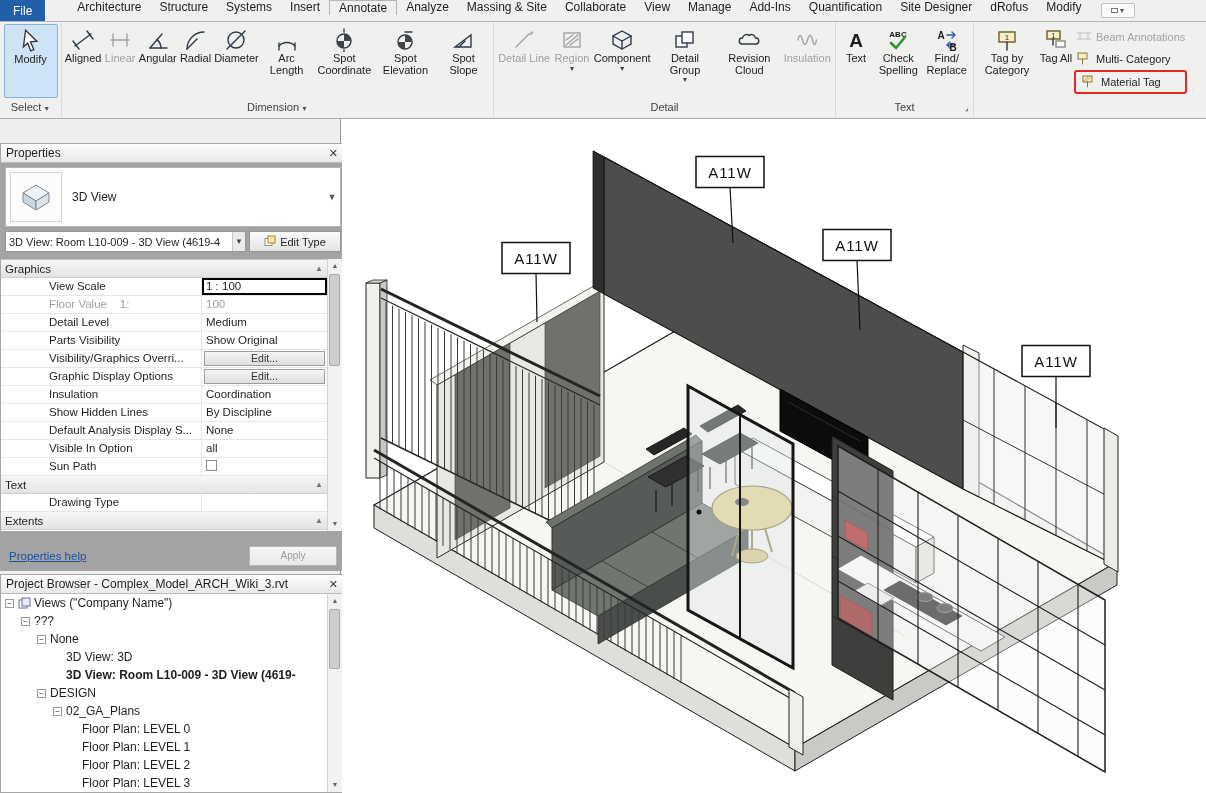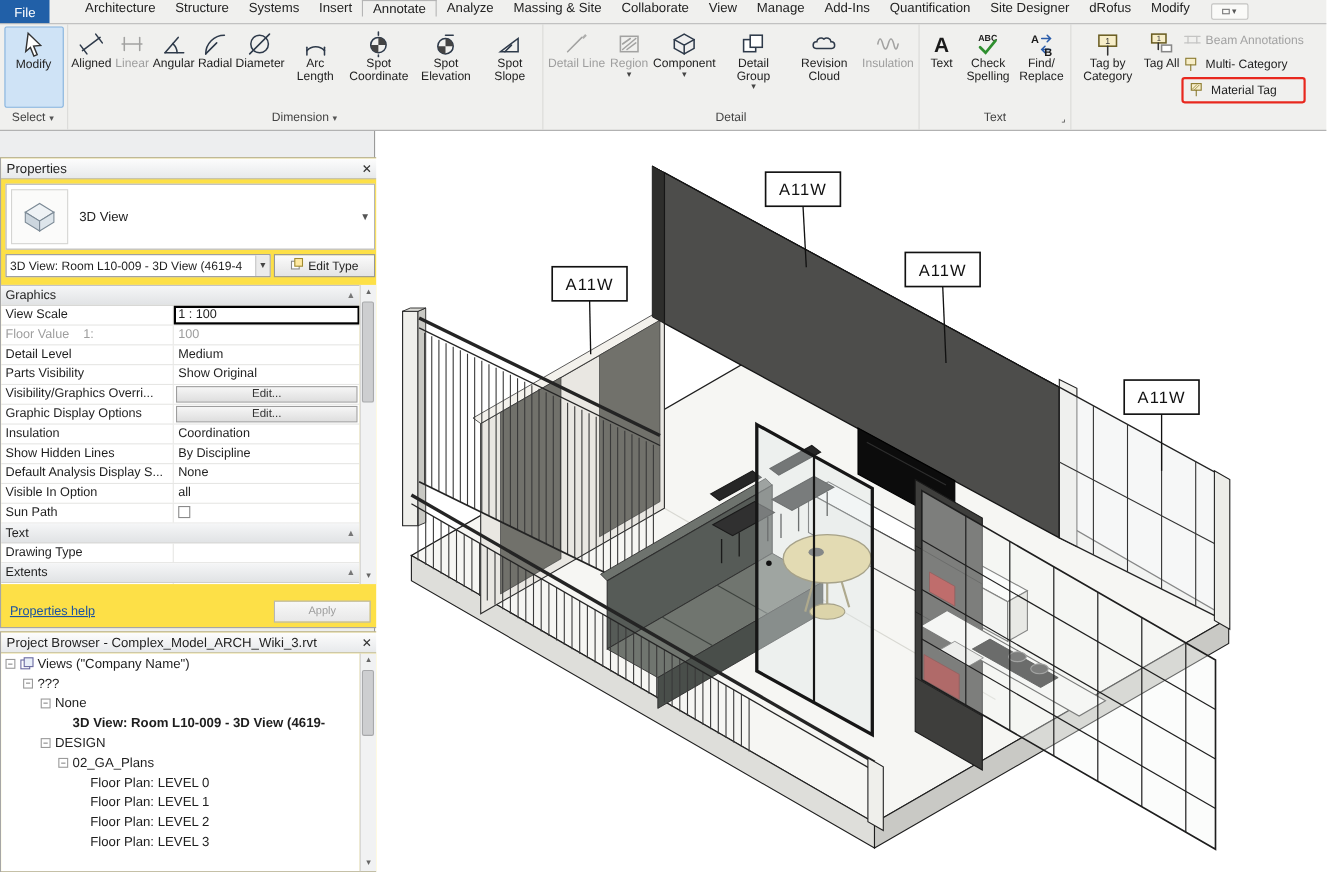--- a/index.html
+++ b/index.html
@@ -30,39 +30,39 @@
   .rbtn.disabled .ricon{opacity:.42;filter:grayscale(1);}
   .modifybtn{width:54px;height:74px;background:#cfe3f6;border:1px solid #84b2de;border-radius:2px;}
   .stackcol{display:flex;flex-direction:column;justify-content:flex-start;gap:2px;padding-top:3px;}
   .sbtn{display:flex;align-items:center;gap:4px;height:20px;font-size:11px;color:#222;padding:0 2px;white-space:nowrap;}
   .sbtn.disabled{color:#a2a2a2;}
   .sbtn.disabled .sicon{opacity:.5;filter:grayscale(1);}
   .hlwrap{border:2px solid #e8281e;border-radius:3px;padding:0 3px;margin:-1px 0;}
 
   
   .dock{position:absolute;left:0;top:119px;width:341px;height:674px;background:#edeeef;border-right:1px solid #9a9a9a;}
-  .palette{position:absolute;left:0;width:346px;background:#fde047;border:1px solid #a6a6a6;}
+  .palette{position:absolute;left:0;width:346px;background:#a3a3a3;border:1px solid #a6a6a6;}
   .props{top:24px;height:428px;}
   .browser{top:455px;height:219px;}
   .ptitle{height:19px;background:linear-gradient(#fdfdfd,#e7e9eb);border-bottom:1px solid #bcbcbc;display:flex;align-items:center;justify-content:space-between;padding:0 5px;font-size:12px;white-space:nowrap;overflow:hidden;}
   .xbtn{font-size:11px;color:#333;padding:0 2px;}
   .typesel{margin:4px;height:60px;background:#fff;border:1px solid #b4b4b4;display:flex;align-items:center;}
   .tico{width:52px;height:50px;margin:4px;background:#fbfbfa;border:1px solid #d5d5d3;display:flex;align-items:center;justify-content:center;}
   .tslbl{flex:1;font-size:12px;color:#222;padding-left:6px;}
   .tsarr{width:16px;text-align:center;color:#555;font-size:9px;}
   .instrow{display:flex;margin:1px 4px 2px 4px;gap:3px;height:21px;}
   .combo{flex:1;background:#fff;border:1px solid #979797;display:flex;align-items:center;font-size:11px;padding-left:3px;overflow:hidden;white-space:nowrap;}
   .combo .ctext{overflow:hidden;white-space:nowrap;flex:1;}
   .combo .carr{width:13px;text-align:center;font-size:8px;color:#444;background:#ebebeb;border-left:1px solid #c6c6c6;align-self:stretch;line-height:19px;}
   .etbtn{width:92px;border:1px solid #979797;background:linear-gradient(#fbfbfb,#e4e4e4);display:flex;align-items:center;justify-content:center;gap:4px;font-size:11px;}
   .gridwrap{position:absolute;left:0;top:115px;width:326px;height:272px;background:#fff;border-top:1px solid #c4c4c4;overflow:hidden;}
   .psection{height:18px;background:linear-gradient(#f5f6f7,#e1e3e5);border-bottom:1px solid #cfcfcd;display:flex;justify-content:space-between;align-items:center;padding:0 4px;font-size:11.5px;}
   .secarr{font-size:8px;color:#777;}
   .prow{display:flex;height:18px;border-bottom:1px solid #e6e6e4;font-size:11.5px;}
-  .plabel{width:157px;padding:2px 4px;border-right:1px solid #e6e6e4;white-space:pre;overflow:hidden;}
+  .plabel{width:157px;padding:2px 4px;border-right:1px solid #e6e6e4;white-space:pre;overflow:hidden;margin-left:44px;}
   .pvalue{flex:1;padding:2px 4px;position:relative;white-space:nowrap;overflow:hidden;}
   .pvalue.focused{outline:2px solid #000;outline-offset:-2px;}
   .prow.pdis .plabel,.prow.pdis .pvalue{color:#9e9e9e;}
   .editbtn{position:absolute;left:2px;right:2px;top:1px;bottom:1px;background:linear-gradient(#f6f6f6,#dedede);border:1px solid #9d9d9d;font-size:10.5px;text-align:center;line-height:13px;color:#333;}
   .pcheck{display:inline-block;width:11px;height:11px;border:1px solid #8a8a8a;background:#fff;font-size:10px;line-height:9px;text-align:center;color:#555;}
   .pfooter{position:absolute;left:0;right:0;top:400px;height:24px;display:flex;align-items:center;justify-content:space-between;padding:0 8px;}
   .helplink{color:#1b52a0;text-decoration:underline;font-size:11.5px;}
   .applybtn{width:88px;height:20px;background:linear-gradient(#f7f7f7,#e8e8e8);border:1px solid #b6b6b6;color:#9c9c9c;font-size:10px;text-align:center;line-height:18px;}
   .vscroll{position:absolute;width:15px;background:#f1f2f3;border-left:1px solid #d2d2d0;}
   .varrow{position:absolute;left:0;width:14px;height:14px;font-size:7px;color:#666;text-align:center;line-height:14px;}
@@ -500,20 +500,24 @@
           </span>
           <span class="tlbl">Views ("Company Name")</span>
         </div>
         <div class="titem" style="padding-left: 20px;">
           <span class="texp">−</span>
           <span class="tlbl">???</span>
         </div>
         <div class="titem" style="padding-left: 36px;">
           <span class="texp">−</span>
           <span class="tlbl">None</span>
+        </div>
+        <div class="titem" style="padding-left: 52px;">
+          <span class="tsp"></span>
+          <span class="tlbl">3D View: 3D</span>
         </div>
         <div class="titem bold" style="padding-left: 52px;">
           <span class="tsp"></span>
           <span class="tlbl">3D View: Room L10-009 - 3D View (4619-</span>
         </div>
         <div class="titem" style="padding-left: 36px;">
           <span class="texp">−</span>
           <span class="tlbl">DESIGN</span>
         </div>
         <div class="titem" style="padding-left: 52px;">

